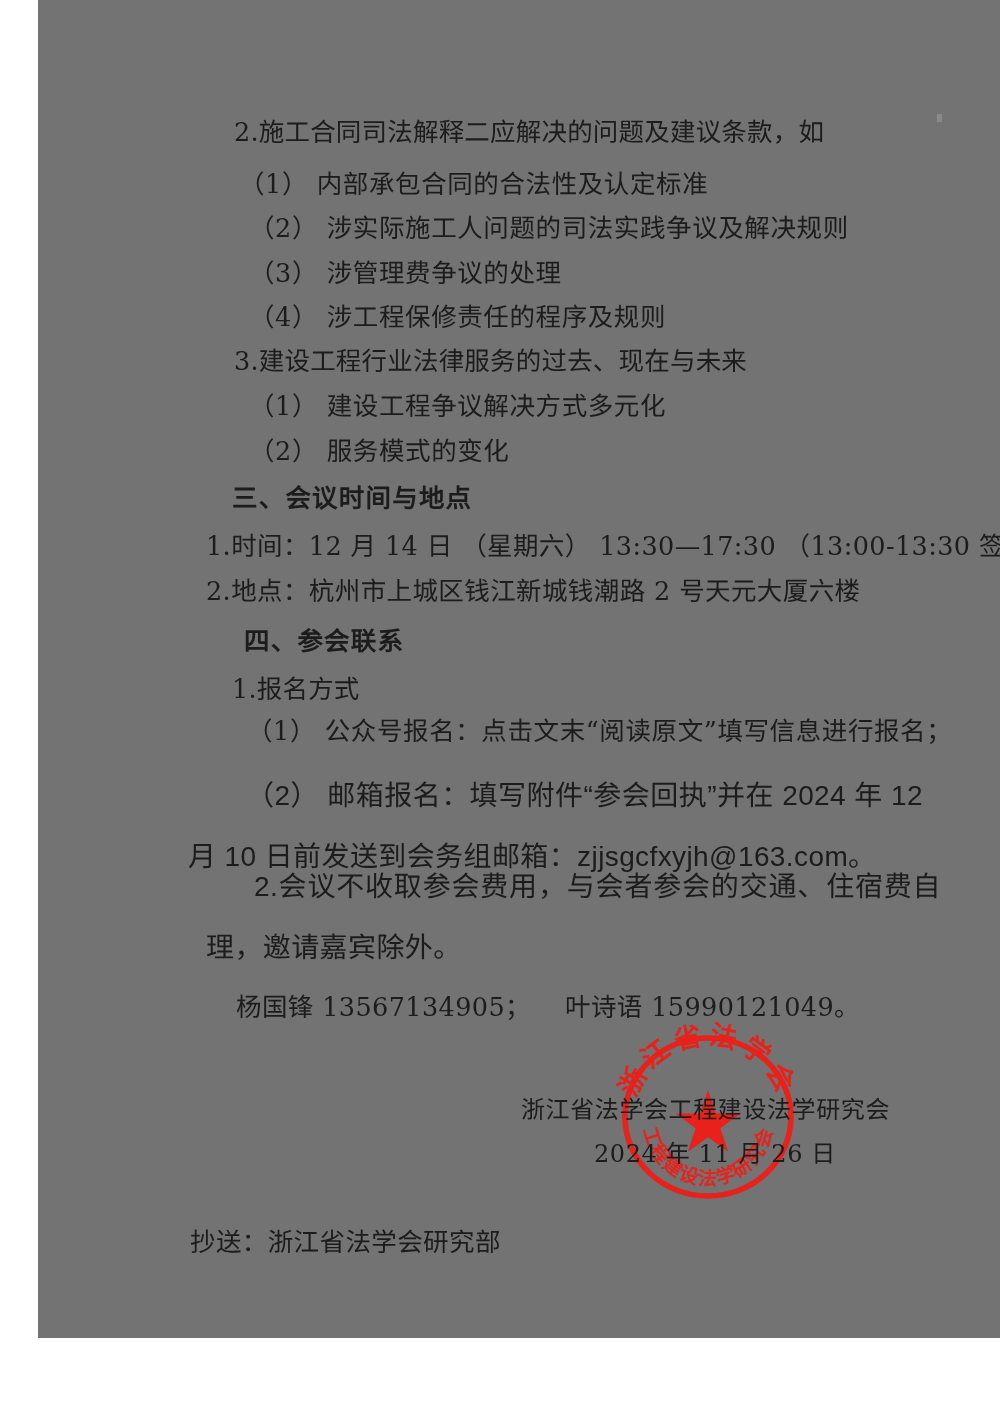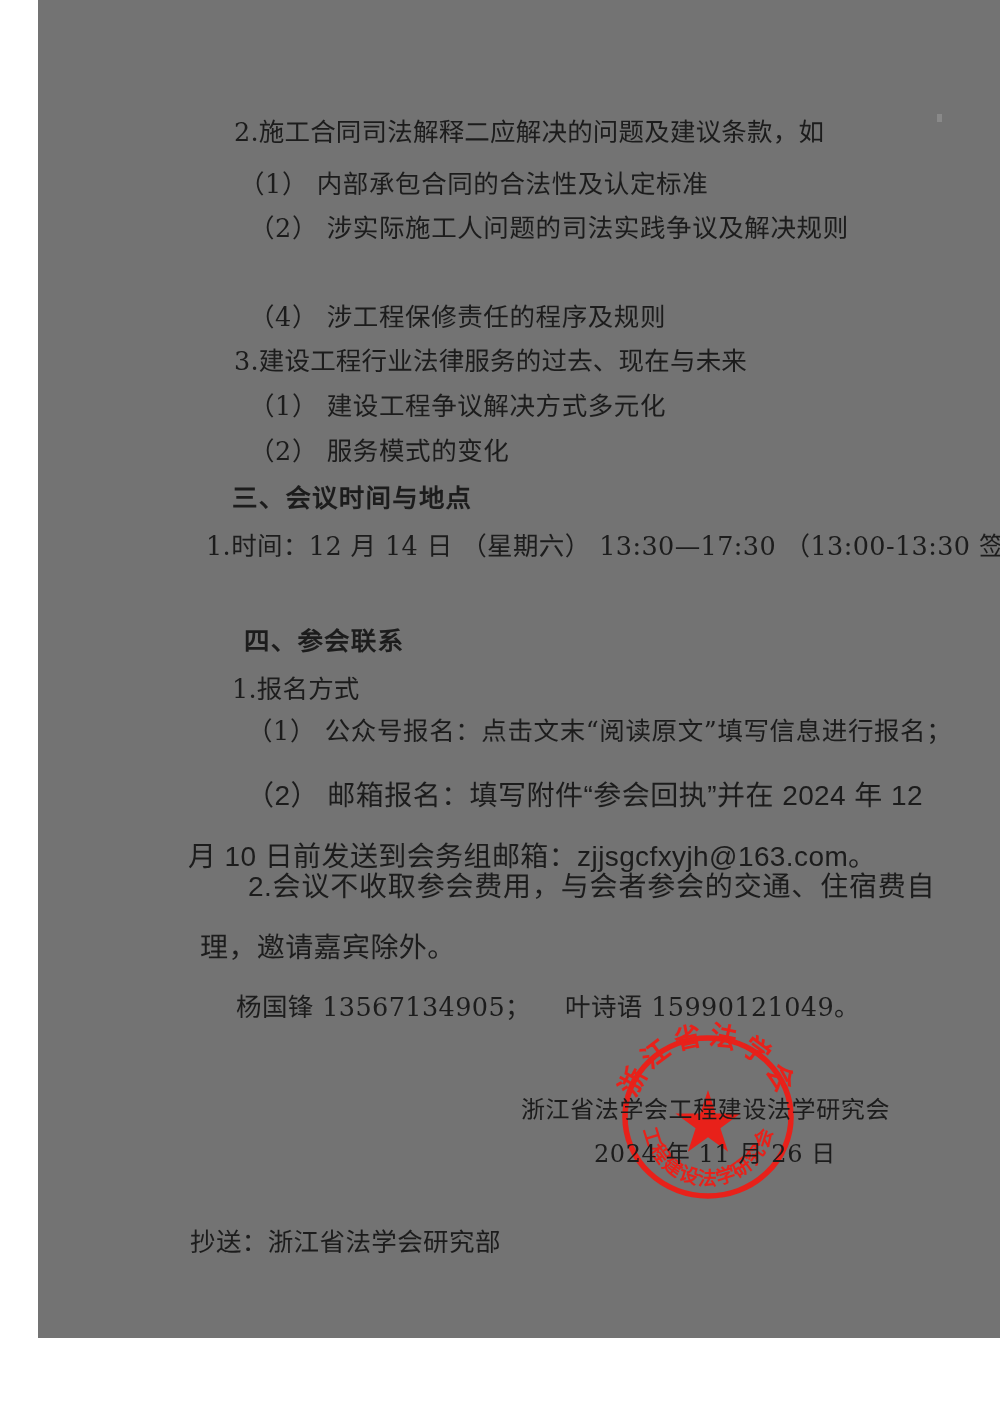--- a/index.html
+++ b/index.html
@@ -92,43 +92,45 @@
   <div class="doc-body">
 
     <div class="speck" style="left:899px; top:114px;"></div>
 
     <div class="line num-lead" style="left:196px; top:118px;">2.施工合同司法解释二应解决的问题及建议条款，如</div>
 
     <div class="line sub-item" style="left:201px; top:170px;">（1） 内部承包合同的合法性及认定标准</div>
 
     <div class="line sub-item" style="left:211px; top:214px;">（2） 涉实际施工人问题的司法实践争议及解决规则</div>
 
+    <div class="line sub-item" style="left:211px; top:259px;">（3） 涉管理费争议的处理</div>
 
     <div class="line sub-item" style="left:211px; top:303px;">（4） 涉工程保修责任的程序及规则</div>
 
     <div class="line num-lead" style="left:196px; top:347px;">3.建设工程行业法律服务的过去、现在与未来</div>
 
     <div class="line sub-item" style="left:211px; top:392px;">（1） 建设工程争议解决方式多元化</div>
 
     <div class="line sub-item" style="left:211px; top:437px;">（2） 服务模式的变化</div>
 
     <div class="line heading" style="left:194px; top:484px;">三、会议时间与地点</div>
 
     <div class="line" style="left:168px; top:532px;">1.时间：12 月 14 日 （星期六） 13:30—17:30 （13:00-13:30 签到）</div>
 
+    <div class="line" style="left:168px; top:577px;">2.地点：杭州市上城区钱江新城钱潮路 2 号天元大厦六楼</div>
 
     <div class="line heading" style="left:206px; top:627px;">四、参会联系</div>
 
     <div class="line num-lead" style="left:194px; top:675px;">1.报名方式</div>
 
     <div class="line sub-item" style="left:209px; top:717px;">（1） 公众号报名：点击文末“阅读原文”填写信息进行报名；</div>
 
     <div class="para" style="left:150px; top:765px; width:735px; text-indent:58px;">（2） 邮箱报名：填写附件“参会回执”并在 2024 年 12 月 10 日前发送到会务组邮箱：zjjsgcfxyjh@163.com。</div>
 
-    <div class="para" style="left:162px; top:856px; width:735px; text-indent:48px;">2.会议不收取参会费用，与会者参会的交通、住宿费自理，邀请嘉宾除外。</div>
+    <div class="para" style="left:168px; top:856px; width:735px; text-indent:48px;">2.会议不收取参会费用，与会者参会的交通、住宿费自理，邀请嘉宾除外。</div>
 
 
     <div class="line" style="left:198px; top:993px;">
       <span>杨国锋</span><span>&nbsp;</span><span>13567134905</span><span>；</span>
     </div>
 
     <div class="line contact-col2" style="left:527px; top:993px;">
       <span>叶诗语</span><span>&nbsp;</span><span>15990121049</span><span>。</span>
     </div>
 

